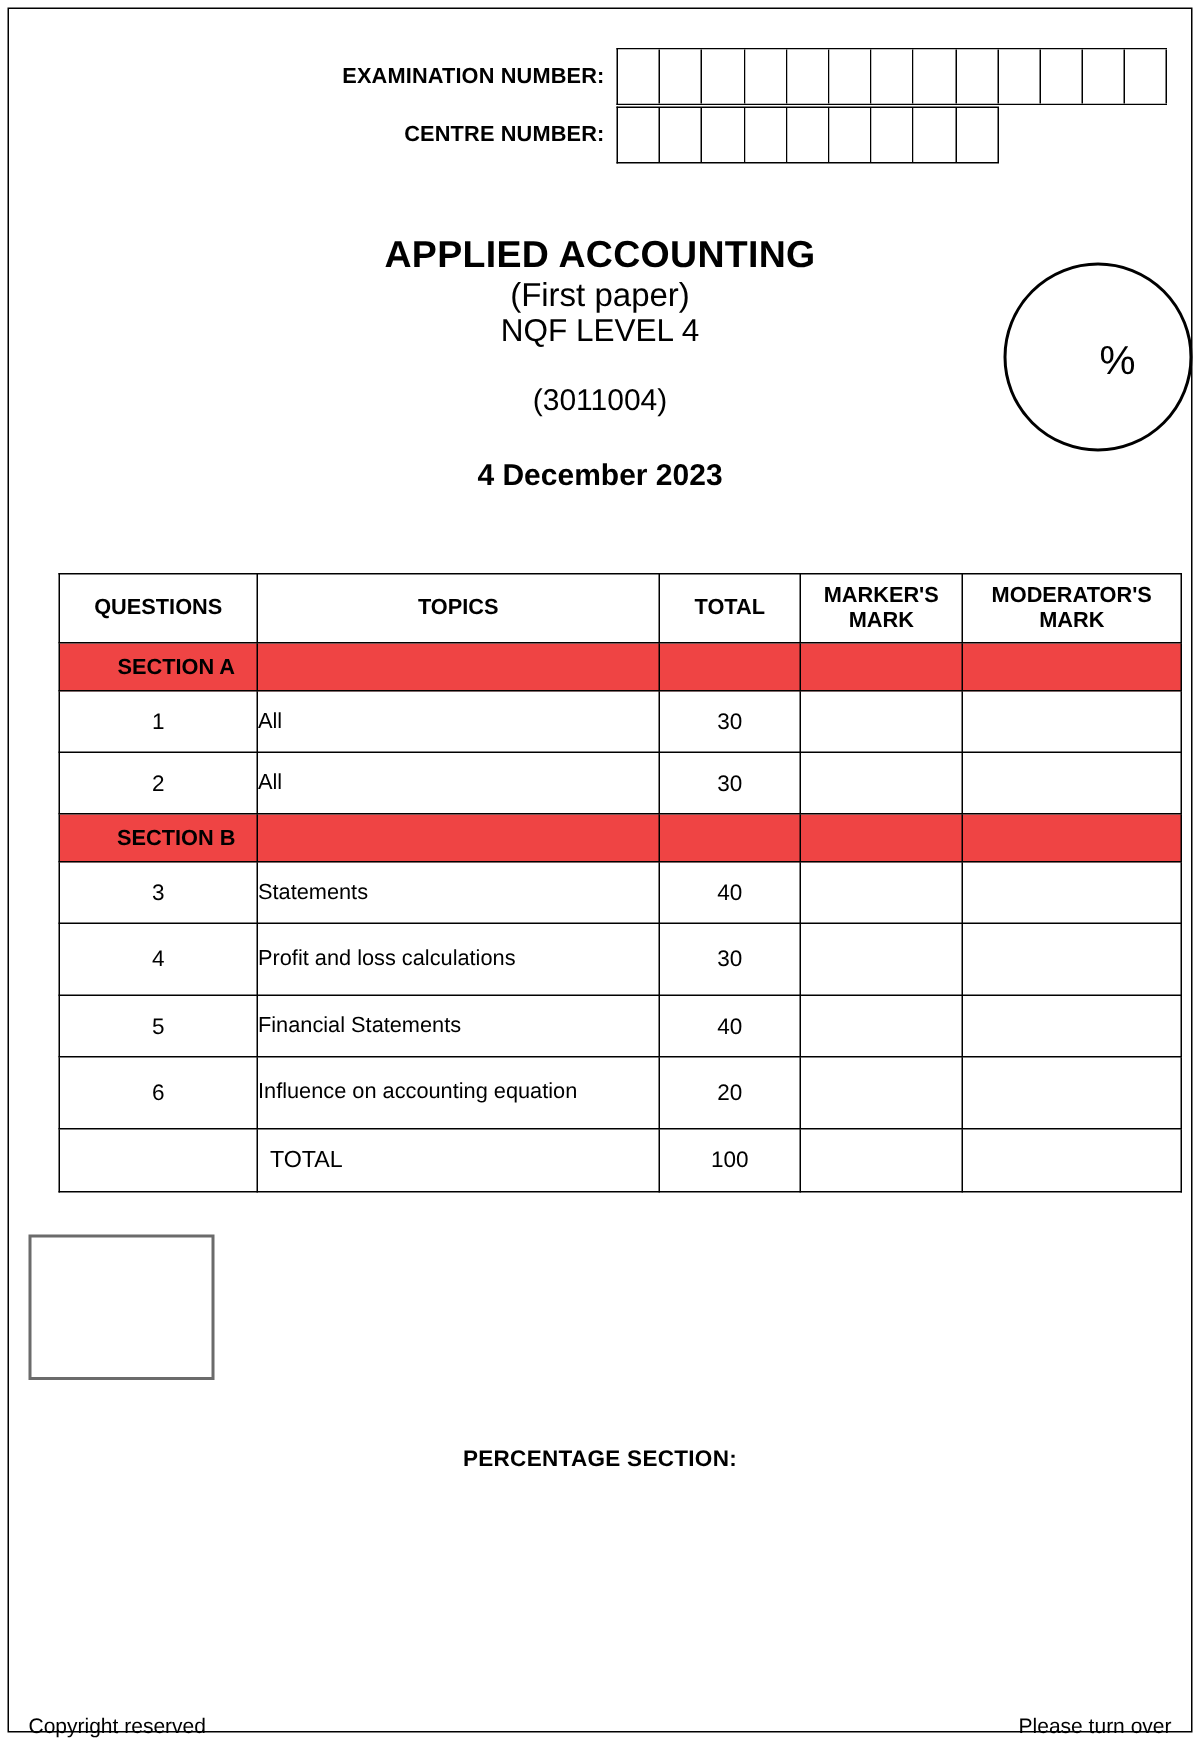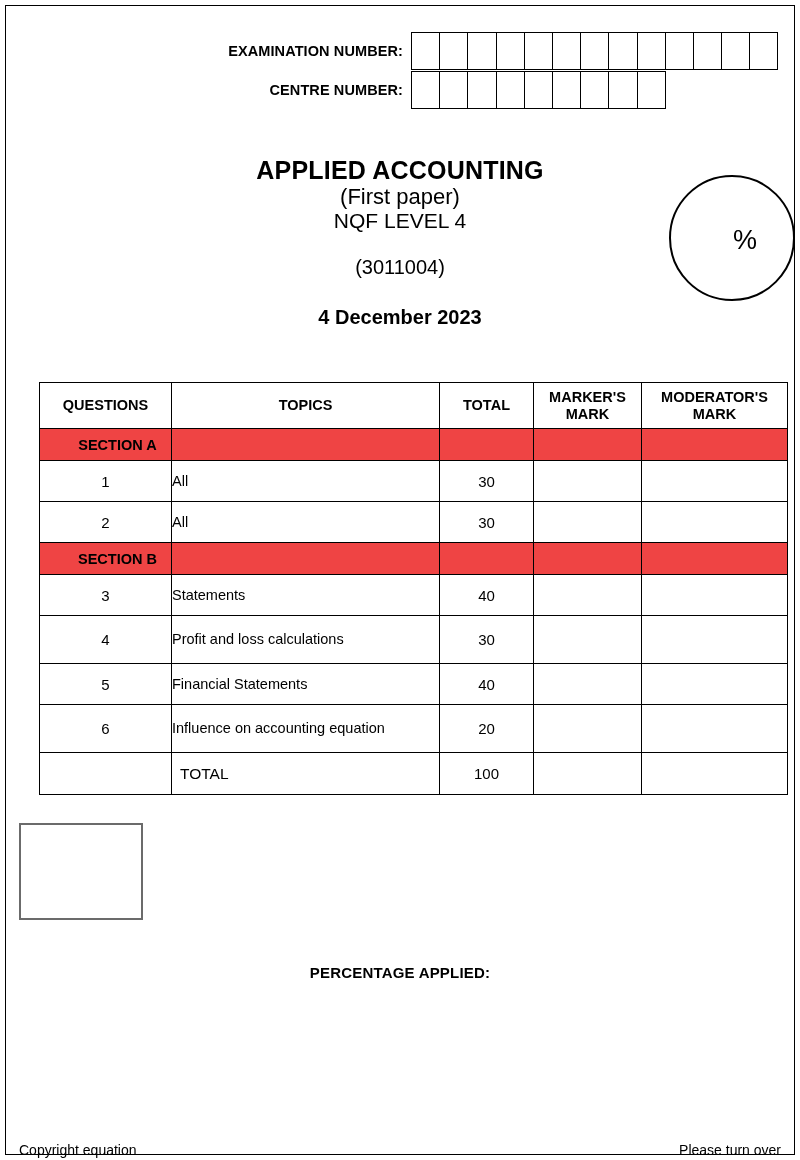--- a/index.html
+++ b/index.html
@@ -364,21 +364,21 @@
             <td class="total-label">TOTAL</td>
             <td class="cell-m">100</td>
             <td></td>
             <td></td>
           </tr>
         </tbody>
     </table>
 
     <div class="small-box"></div>
 
-    <div class="pct-achieved">PERCENTAGE APPLIED:</div>
+    <div class="pct-achieved">PERCENTAGE SECTION:</div>
 
     <div class="footer">
-      <span>Copyright equation</span>
+      <span>Copyright reserved</span>
       <span>Please turn over</span>
     </div>
 
   </div>
 </div>
 
 </body></html>

